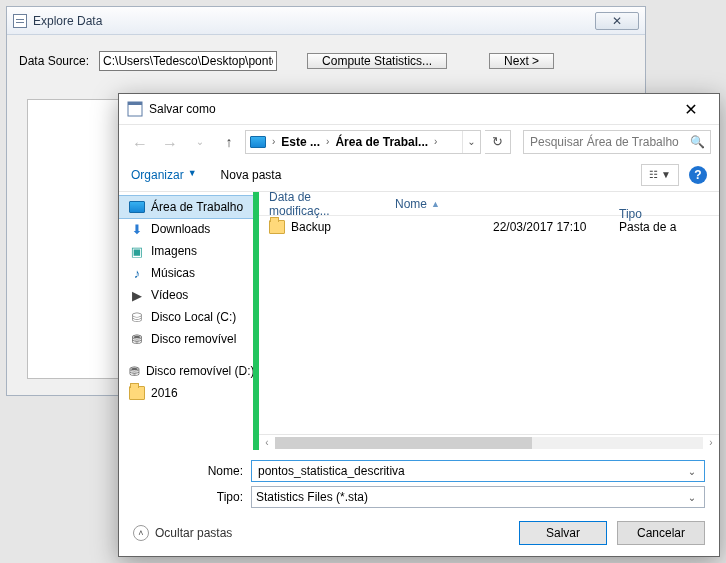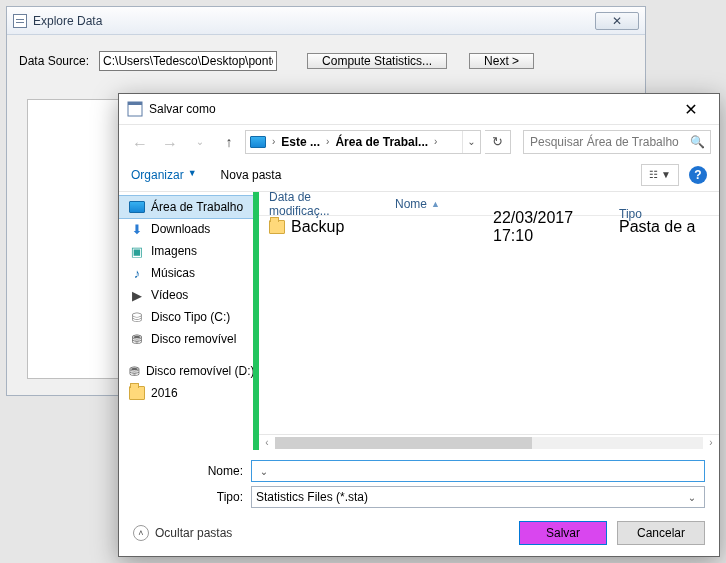--- a/index.html
+++ b/index.html
@@ -53,21 +53,21 @@
 .ic-music { color:#1b6fb3; }
 .ic-video { color:#444; }
 .ic-drive { color:#888; }
 .ic-usb { color:#666; }
 
 .listpane { flex:1; display:flex; flex-direction:column; min-width:0; }
 .list-hdr { height:24px; display:flex; align-items:center; font-size:12px; color:#2f5b89; border-bottom:1px solid #eaeaea; }
 .col { padding:0 10px; display:flex; align-items:center; gap:4px; }
 .col.name { flex:0 0 224px; } .col.date { flex:0 0 126px; } .col.type { flex:1;margin-top:20px; }
 .sort-ind { font-size:9px; color:#6a98c6; }
-.row { height:22px; display:flex; align-items:center; font-size:16px; }
+.row { height:22px; display:flex; align-items:center; font-size:12px; }
 .row .cell { padding:0 10px; } .cell.name{flex:0 0 224px; display:flex; align-items:center; gap:6px;} .cell.date{flex:0 0 126px;} .cell.type{flex:1;}
 .fldr-icn { width:16px; height:14px; background:#ffd97a; border:1px solid #d4a93e; border-radius:1px; position:relative; }
 .fldr-icn::before { content:""; position:absolute; left:0; top:-4px; width:7px; height:4px; background:#ffd97a; border:1px solid #d4a93e; border-bottom:none; border-radius:1px 1px 0 0; }
 
 .list-scroll { height:16px; border-top:1px solid #e6e6e6; display:flex; align-items:center; font-size:10px; color:#888; }
 .hsb-left, .hsb-right { width:16px; text-align:center; }
 .hsb-track { flex:1; height:12px; background:#f0f0f0; position:relative; }
 .hsb-thumb { position:absolute; left:0; top:0; height:12px; width:60%; background:#cfcfcf; }
 
 .dlg-fields { padding:8px 14px 0 80px; font-size:12px; }
@@ -76,41 +76,41 @@
 .fld-input { flex:1; height:22px; border:1px solid #a7b2c0; padding:0 4px; font-size:12px; display:flex; align-items:center; justify-content:space-between; }
 .fld-input input { border:none; outline:none; flex:1; font-size:12px; font-family:inherit; }
 .fld-input.focus { border-color:#3b99e0; }
 .fld-dd { width:16px; text-align:center; color:#555; font-size:10px; }
 
 .dlg-footer { height:46px; display:flex; align-items:center; padding:0 14px; gap:10px; }
 .hide-toggle { display:flex; align-items:center; gap:6px; font-size:12px; color:#333; }
 .hide-toggle .circ-up { width:16px; height:16px; border:1px solid #9a9a9a; border-radius:50%; display:flex; align-items:center; justify-content:center; font-size:9px; color:#555; }
 .spacer { flex:1; }
 .dlg-btn { width:88px; height:24px; border:1px solid #adadad; background:#e1e1e1; font-size:12px; display:flex; align-items:center; justify-content:center; }
-.dlg-btn.primary { border-color:#0078d7; background:#d946ef; }
+.dlg-btn.primary { border-color:#0078d7; background:#e5e5e5; }
 .addr-mon { width:16px; height:12px; background:linear-gradient(#37b0f0,#1787d6); border:1px solid #116aaa; border-radius:1px; display:inline-block; }
 </style>
 </head>
 <body>
 
 <div class="bg-window">
   <div class="bg-titlebar">
     <span class="icon-sq"></span>
     <span>Explore Data</span>
     <div class="bg-close">
         <span>✕</span>
       </div>
   </div>
   <div class="bg-body">
     <span class="bg-label">Data Source:</span>
     <input class="bg-input" value="C:\Users\Tedesco\Desktop\pontosce.txt" style="">
     <div class="bg-btn" style="margin-left:20px;">
         <span>Compute Statistics...</span>
       </div>
-    <div class="bg-btn" style="margin-left:12px;">
+    <div class="bg-btn" style="margin-left:32px;">
         <span>Next &gt;</span>
       </div>
   </div>
   <div class="bg-panel"></div>
 </div>
 
 <div class="dialog">
   <div class="dlg-titlebar">
     <span class="dlg-title-icon">
       <svg viewBox="0 0 16 16">
@@ -193,21 +193,21 @@
         <div class="tree-item">
           <span class="icn">
             <span class="ic-video">▶</span>
           </span>
           <span>Vídeos</span>
         </div>
         <div class="tree-item">
           <span class="icn">
             <span class="ic-drive">⛁</span>
           </span>
-          <span>Disco Tipo (C:)</span>
+          <span>Disco Local (C:)</span>
         </div>
         <div class="tree-item">
           <span class="icn">
             <span class="ic-usb">⛃</span>
           </span>
           <span>Disco removível</span>
         </div>
         <div class="tree-blank"></div>
         <div class="tree-item">
           <span class="icn">
@@ -252,20 +252,21 @@
           </div>
         <div class="hsb-right">›</div>
       </div>
     </div>
   </div>
 
   <div class="dlg-fields">
     <div class="fld-row">
       <div class="fld-lbl">Nome:</div>
       <div class="fld-input focus">
+        <input value="pontos_statistica_descritiva" style="">
         <span class="fld-dd">⌄</span>
       </div>
     </div>
     <div class="fld-row">
       <div class="fld-lbl">Tipo:</div>
       <div class="fld-input">
         <span>Statistics Files (*.sta)</span>
         <span class="fld-dd">⌄</span>
       </div>
     </div>

